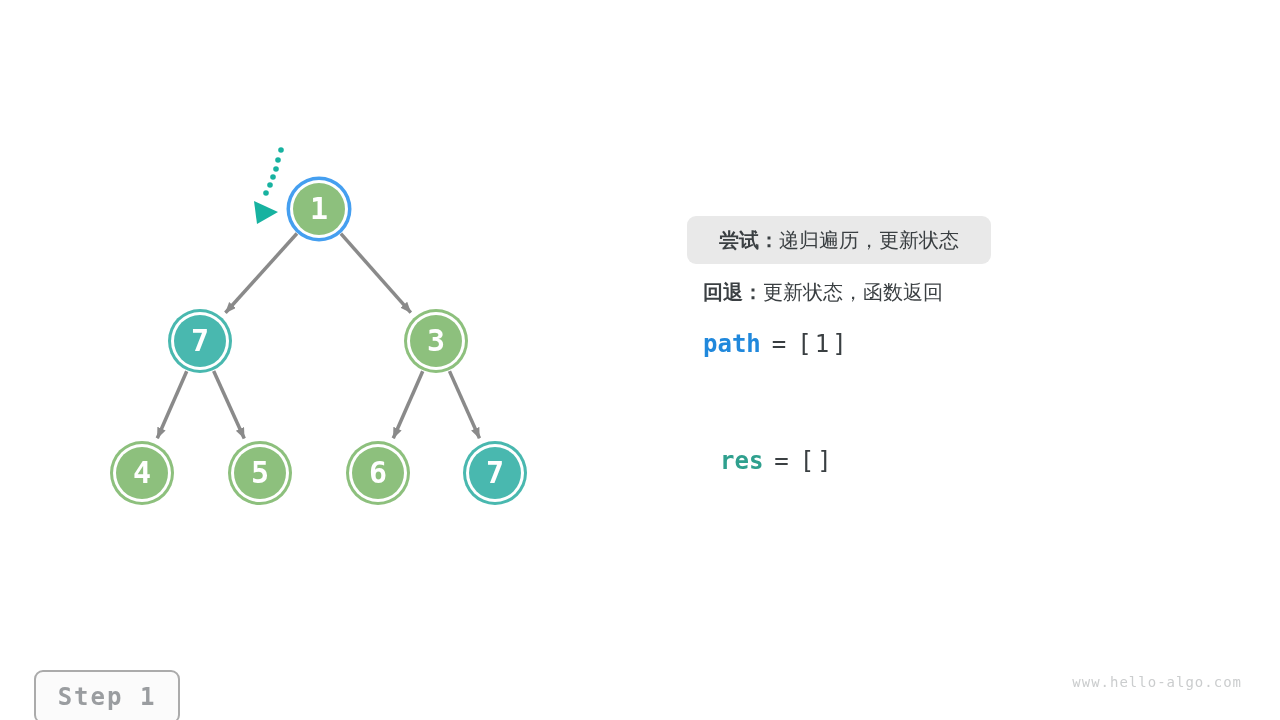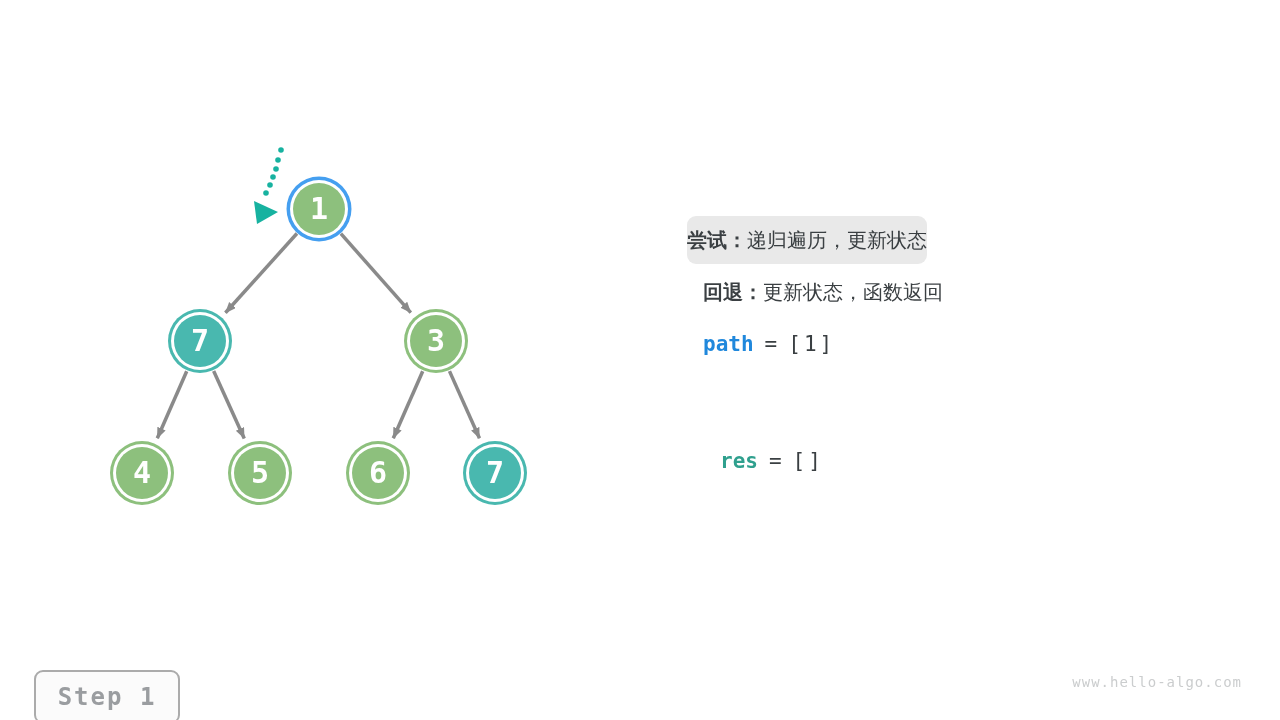--- a/index.html
+++ b/index.html
@@ -39,29 +39,29 @@
   .legend {
     position: absolute;
     font-size: 20px;
     color: var(--text);
     white-space: nowrap;
     height: 48px; line-height: 48px;
   }
   .legend .kw { font-weight: bold; }
   .legend-try {
     left: 687px; top: 216px;
-    padding: 0 0;
+    padding: 0 32px;
     background: var(--hl);
     border-radius: 9px;
   }
   .legend-back { left: 703px; top: 268px; }
   .code-line {
     position: absolute;
     font-family: "DejaVu Sans Mono", monospace;
-    font-size: 21px;
+    font-size: 24px;
     color: var(--text);
     white-space: nowrap;
     height: 28px; line-height: 28px;
   }
   .code-line .var  { font-weight: bold; }
   .code-line .op   { margin: 0 11px; }
   .code-line .val  { letter-spacing: 3px; }
   .path-line { left: 703px; top: 330px; }
   .res-line  { left: 703px; top: 447px; }
   .var-path  { color: var(--pathblue); }

